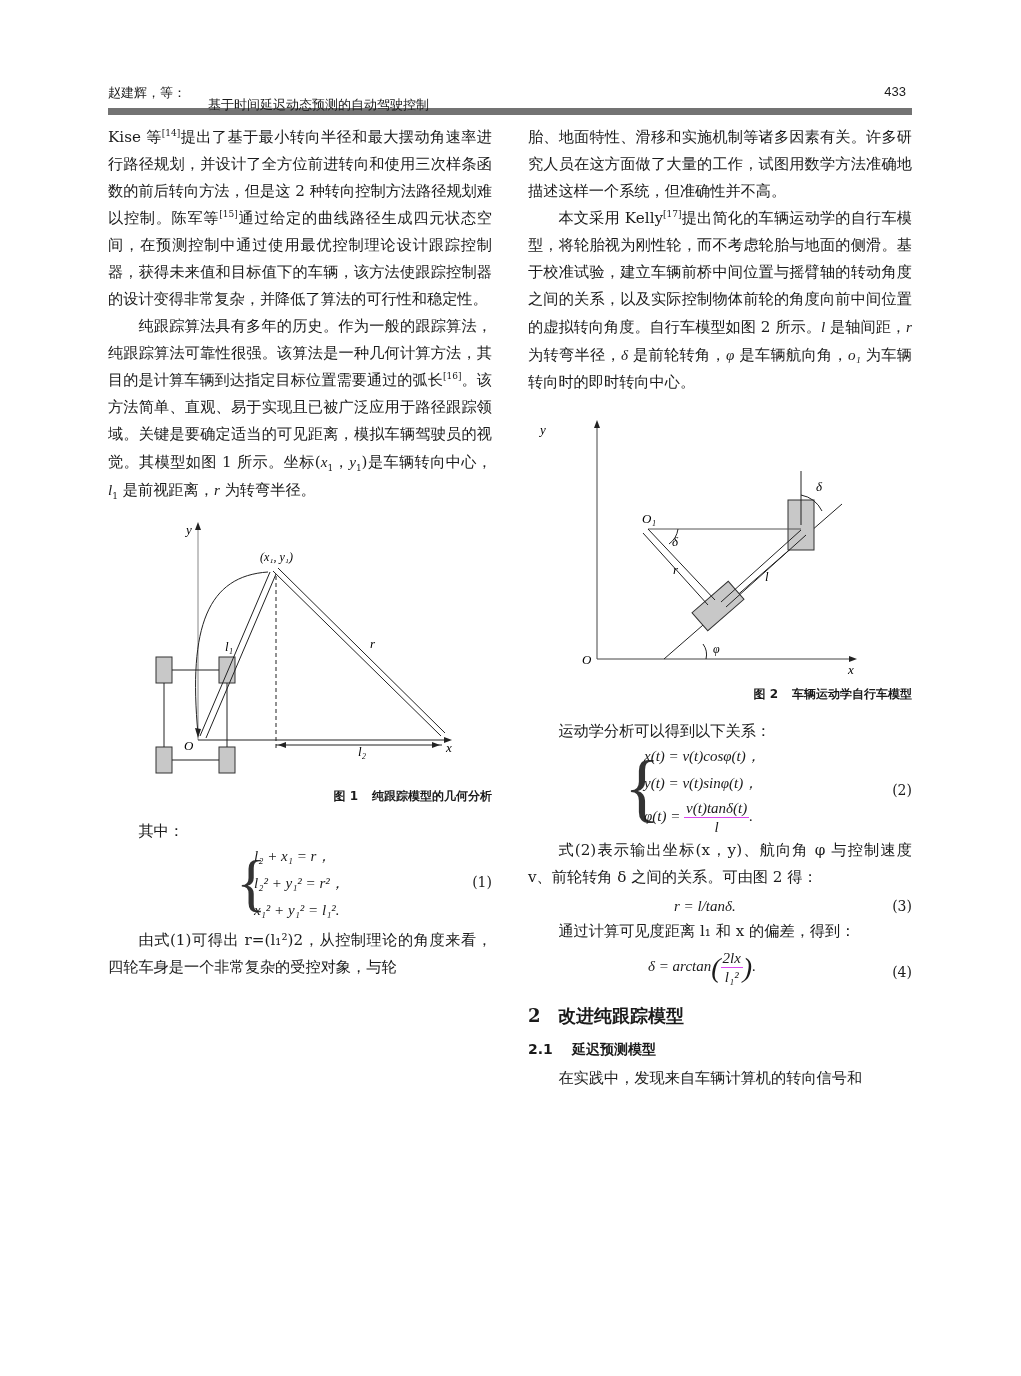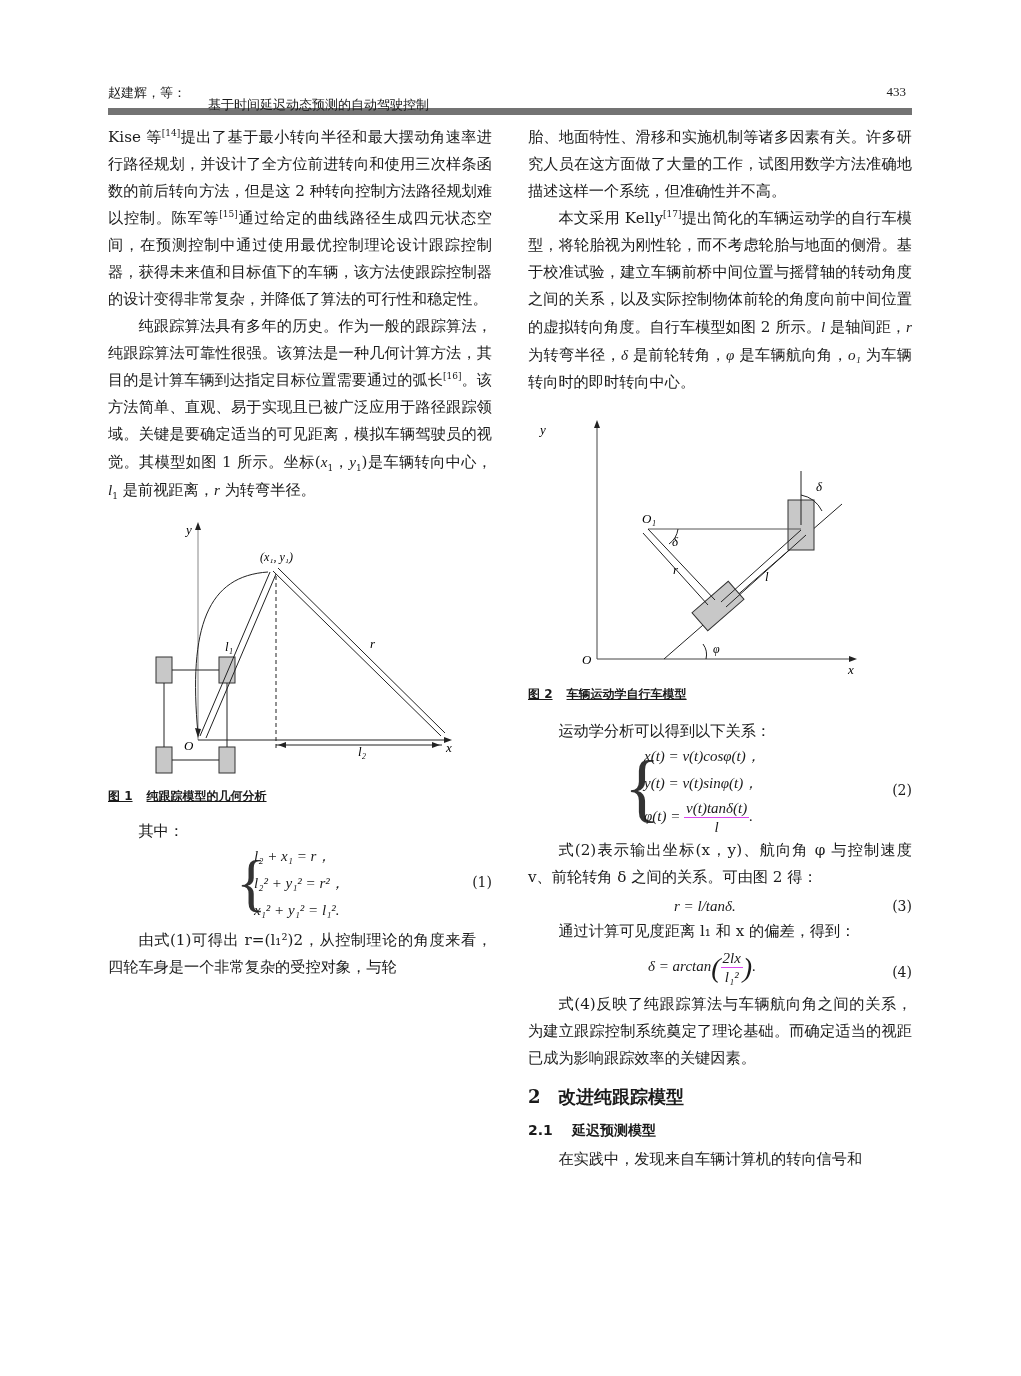--- a/index.html
+++ b/index.html
@@ -2,36 +2,36 @@
 <html><head>
 <meta charset="utf-8">
 <style>
   html, body { margin: 0; padding: 0; background: #ffffff; }
   body { width: 1021px; height: 1376px; position: relative; overflow: hidden;
          font-family: "DejaVu Serif", "Liberation Serif", serif; color: #1a1a1a; }
   .header { position: absolute; left: 108px; top: 80px; width: 804px; height: 28px;
             border-bottom: 7px solid #737373; font-size: 13px; font-family: "DejaVu Sans", sans-serif; }
   .header .authors { position: absolute; left: 0; top: 4px; }
   .header .title { position: absolute; left: 100px; top: 16px; }
-  .header .page { position: absolute; right: 6px; top: 4px; font-family: Liberation Serif, serif; }
+  .header .page { position: absolute; right: 6px; top: 4px; font-family: Liberation Sans, sans-serif; }
   .col { position: absolute; top: 124px; width: 384px; font-size: 15.2px; line-height: 27px; }
   .col.left { left: 108px; }
   .col.right { left: 528px; }
   p { margin: 0; text-align: justify; text-justify: inter-character; }
   p.indent { text-indent: 2em; }
   .i { font-style: italic; font-family: "Liberation Serif", serif; }
   sup, sub { font-size: 9px; line-height: 0; }
   h2 { margin: 6px 0 4px 0; font-size: 18px; font-weight: bold; line-height: 30px;
        font-family: "DejaVu Serif", serif; }
   h2 .num { display: inline-block; width: 30px; }
   h3 { margin: 4px 0 2px 0; font-size: 14px; font-weight: bold; line-height: 28px;
        font-family: "DejaVu Sans", sans-serif; }
   h3 .num { display: inline-block; width: 44px; }
   .figure { position: relative; }
-  .caption { text-align: left; font-size: 12px; font-weight: bold; font-family: "DejaVu Sans", sans-serif; line-height: 20px; text-decoration: underline; }
+  .caption { text-align: right; font-size: 12px; font-weight: bold; font-family: "DejaVu Sans", sans-serif; line-height: 20px; }
   .caption .fig-no { margin-right: 14px; }
   .eq { position: relative; font-family: "Liberation Serif", serif; font-size: 15px; }
   .eq .brace { position: absolute; font-size: 64px; line-height: 64px; font-weight: 100; color: #333; }
   .eq .lines { position: absolute; }
   .eq .lines div { line-height: 27px; white-space: nowrap; }
   .eq .eqno { position: absolute; right: 0; font-family: "DejaVu Serif", serif; font-size: 14px; }
   .frac { display: inline-block; vertical-align: middle; text-align: center; }
   .frac .num { display: block; border-bottom: 1px solid #d946ef; padding: 0 2px; line-height: 18px; }
   .frac .den { display: block; line-height: 18px; }
   svg text { font-family: "Liberation Serif", serif; font-style: italic; }
@@ -186,21 +186,20 @@
 
   <p class="indent">通过计算可见度距离 l₁ 和 x 的偏差，得到：</p>
 
   <div class="eq" style="height:46px;">
     <span style="position:absolute; left:120px; top:4px;" class="i">
       <span>δ = arctan</span><span style="font-size:28px; vertical-align:middle;">(</span><span class="frac"><span class="num">2lx</span><span class="den">l₁²</span></span><span style="font-size:28px; vertical-align:middle;">)</span><span>.</span>
     </span>
     <span class="eqno" style="top:14px;">(4)</span>
   </div>
 
-  <p class="indent">式(4)反映了纯跟踪算法与车辆航向角之间的关系，为建立跟踪控制系统奠定了理论基础。而确定适当的视距已成为影响跟踪效率的关键因素。</p>
 
   <h2 style="margin-top:10px;">
     <span class="num">2</span><span>改进纯跟踪模型</span>
   </h2>
   <h3>
     <span class="num">2.1</span><span>延迟预测模型</span>
   </h3>
   <p class="indent">在实践中，发现来自车辆计算机的转向信号和</p>
 </div>
 

